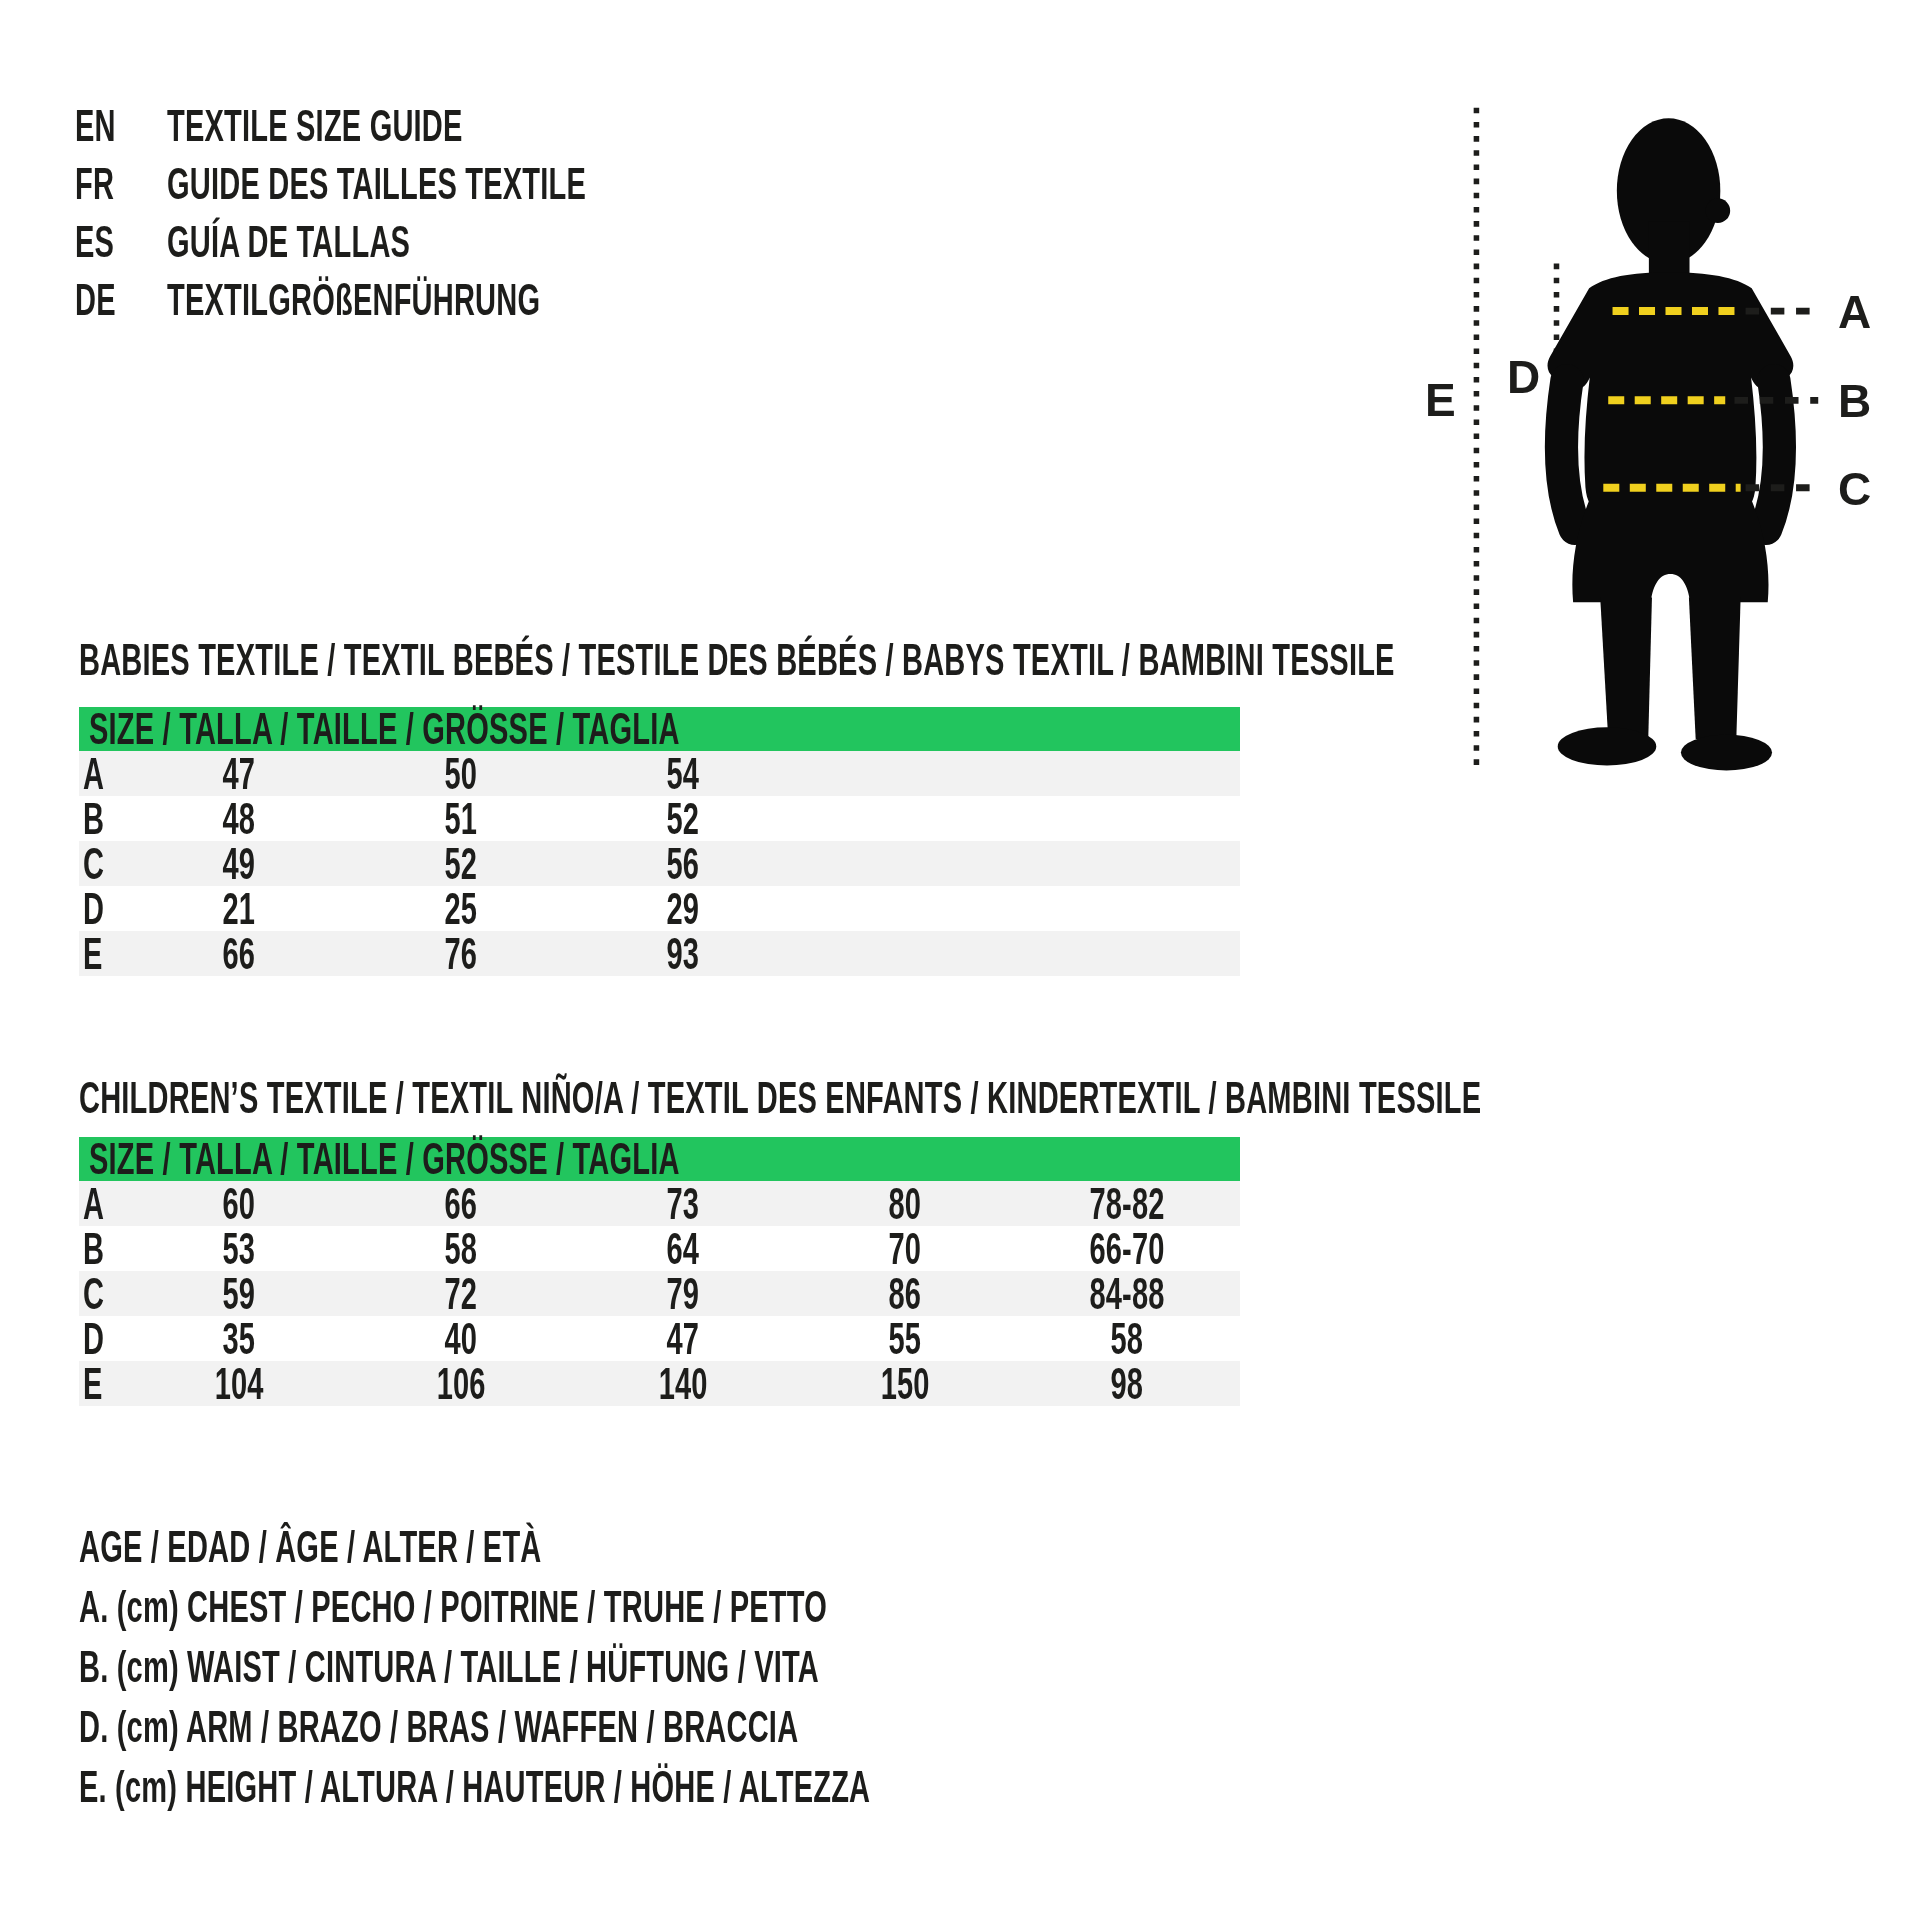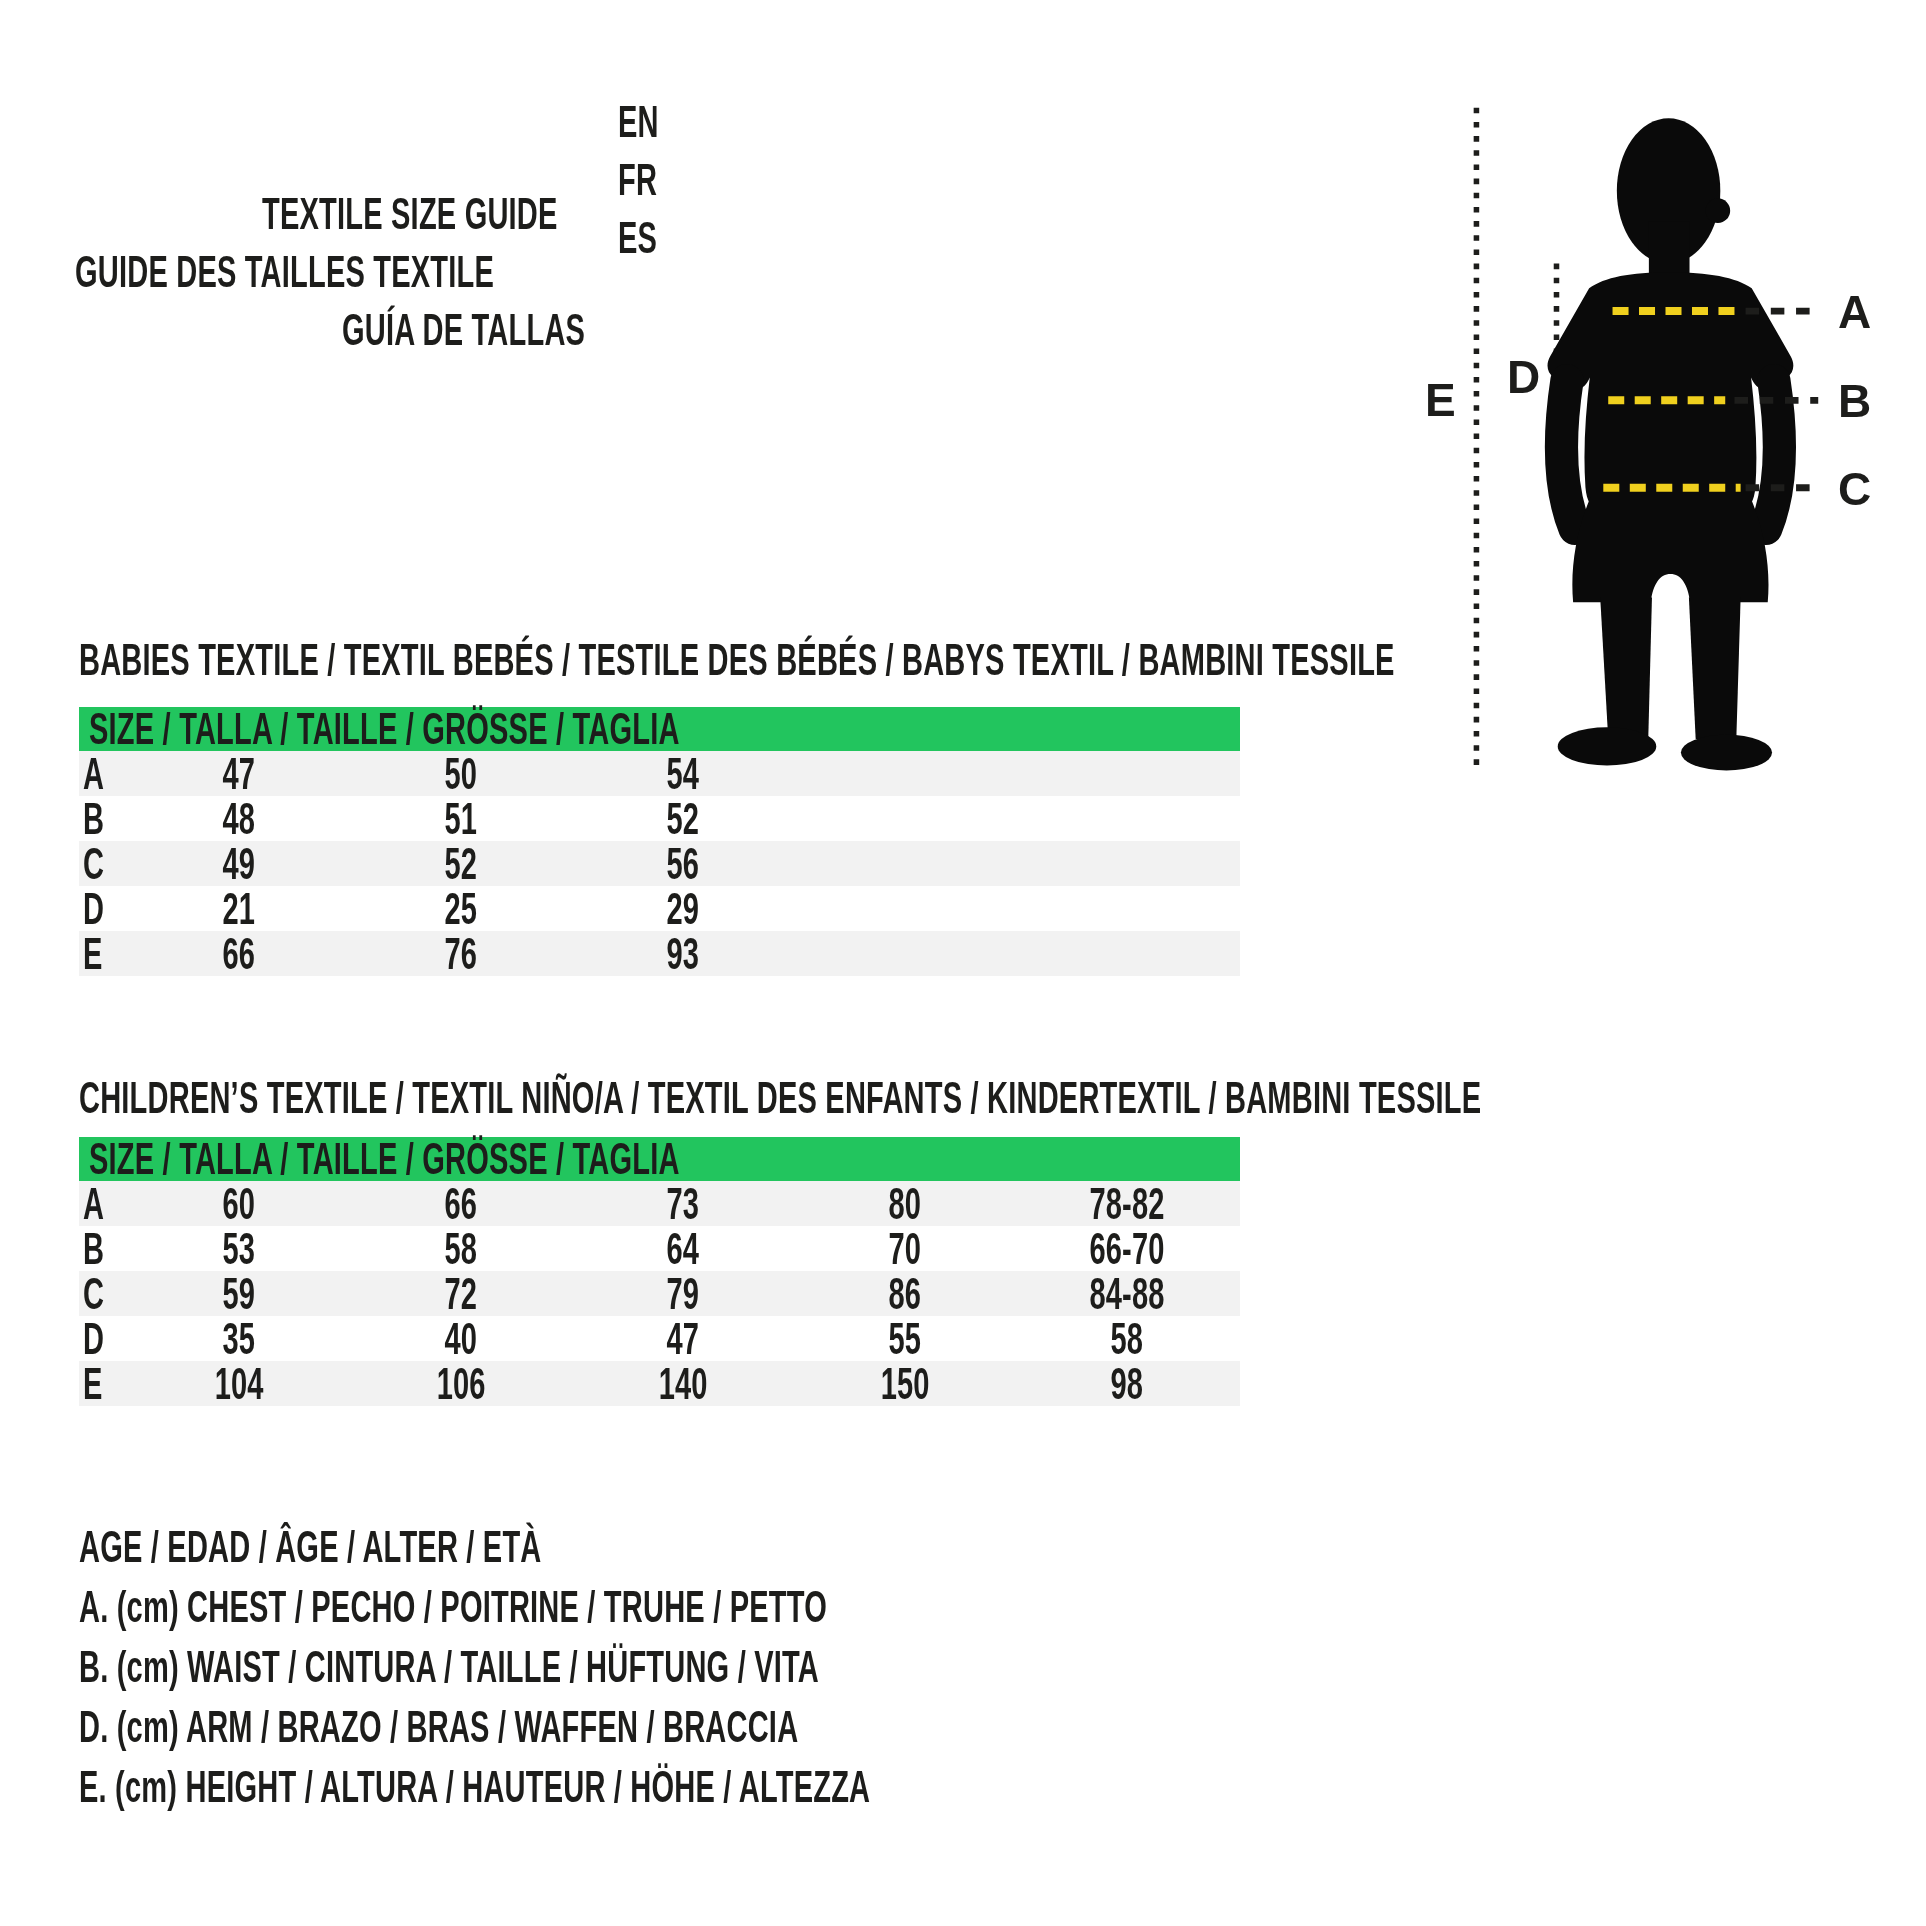--- a/index.html
+++ b/index.html
@@ -29,21 +29,21 @@
     display: inline-block;
     transform: scaleX(0.66);
     transform-origin: 50% 50%;
     white-space: nowrap;
     font-weight: 700;
     font-size: 44px;
     letter-spacing: 0.3px;
   }
   
   .langs { position: absolute; left: 75px; top: 97px; }
-  .lang-row { display: flex; height: 58px; align-items: flex-end; flex-direction: column; }
+  .lang-row { display: flex; height: 58px; align-items: center; }
   .lang-code { width: 92px; flex: 0 0 92px; }
   
   .sec-title { position: absolute; left: 79px; line-height: 1; }
   .babies-title { top: 638px; }
   .children-title { top: 1076px; }
   
   .sizetable { position: absolute; left: 79px; width: 1161px; }
   .babies-table { top: 707px; }
   .children-table { top: 1137px; }
   .size-bar {
@@ -87,20 +87,24 @@
       <div class="lang-code"><span class="cond">EN</span></div>
       <span class="cond">TEXTILE SIZE GUIDE</span>
     </div>
     <div class="lang-row">
       <div class="lang-code"><span class="cond">FR</span></div>
       <span class="cond">GUIDE DES TAILLES TEXTILE</span>
     </div>
     <div class="lang-row">
       <div class="lang-code"><span class="cond">ES</span></div>
       <span class="cond">GUÍA DE TALLAS</span>
+    </div>
+    <div class="lang-row">
+      <div class="lang-code"><span class="cond">DE</span></div>
+      <span class="cond">TEXTILGRÖßENFÜHRUNG</span>
     </div>
   </section>
 
   <section class="figure">
     <svg width="521" height="709" viewBox="0 0 846 1150">
 
       <line x1="116" y1="25" x2="116" y2="1105" stroke="#1d1d1b" stroke-width="9" stroke-dasharray="9 14"></line>
 
       <line x1="246" y1="278" x2="246" y2="618" stroke="#1d1d1b" stroke-width="9" stroke-dasharray="9 14"></line>
 

